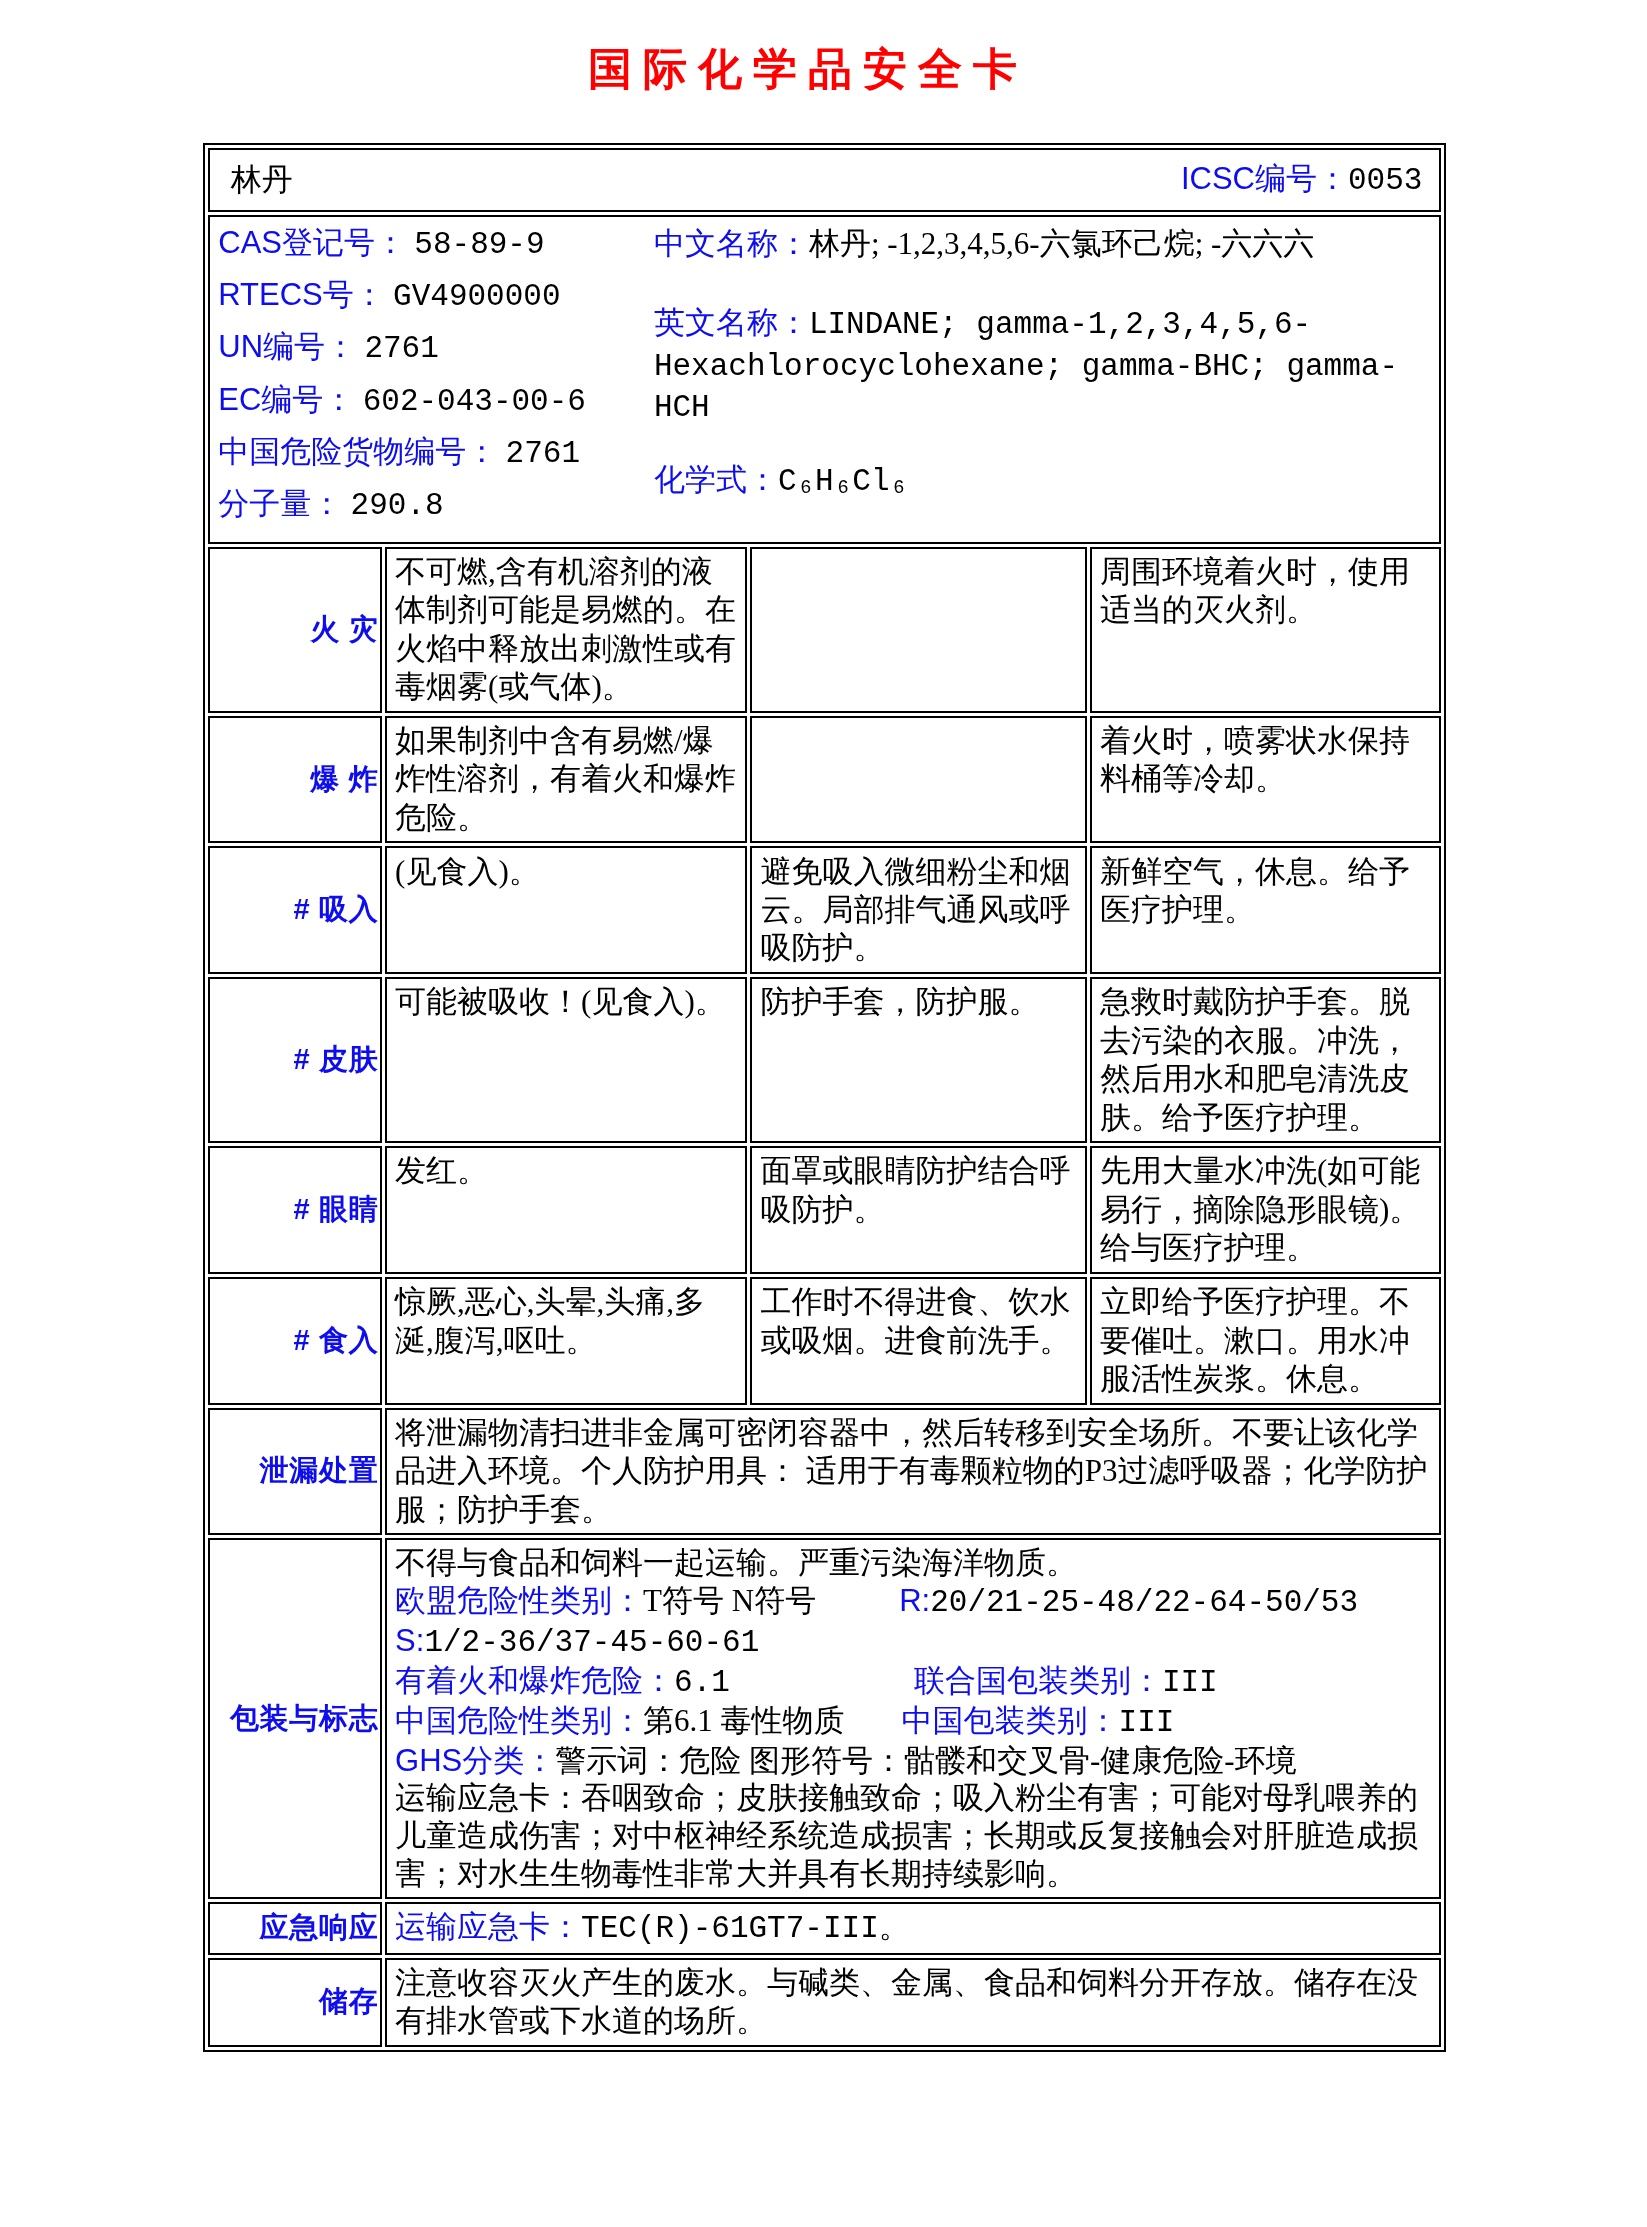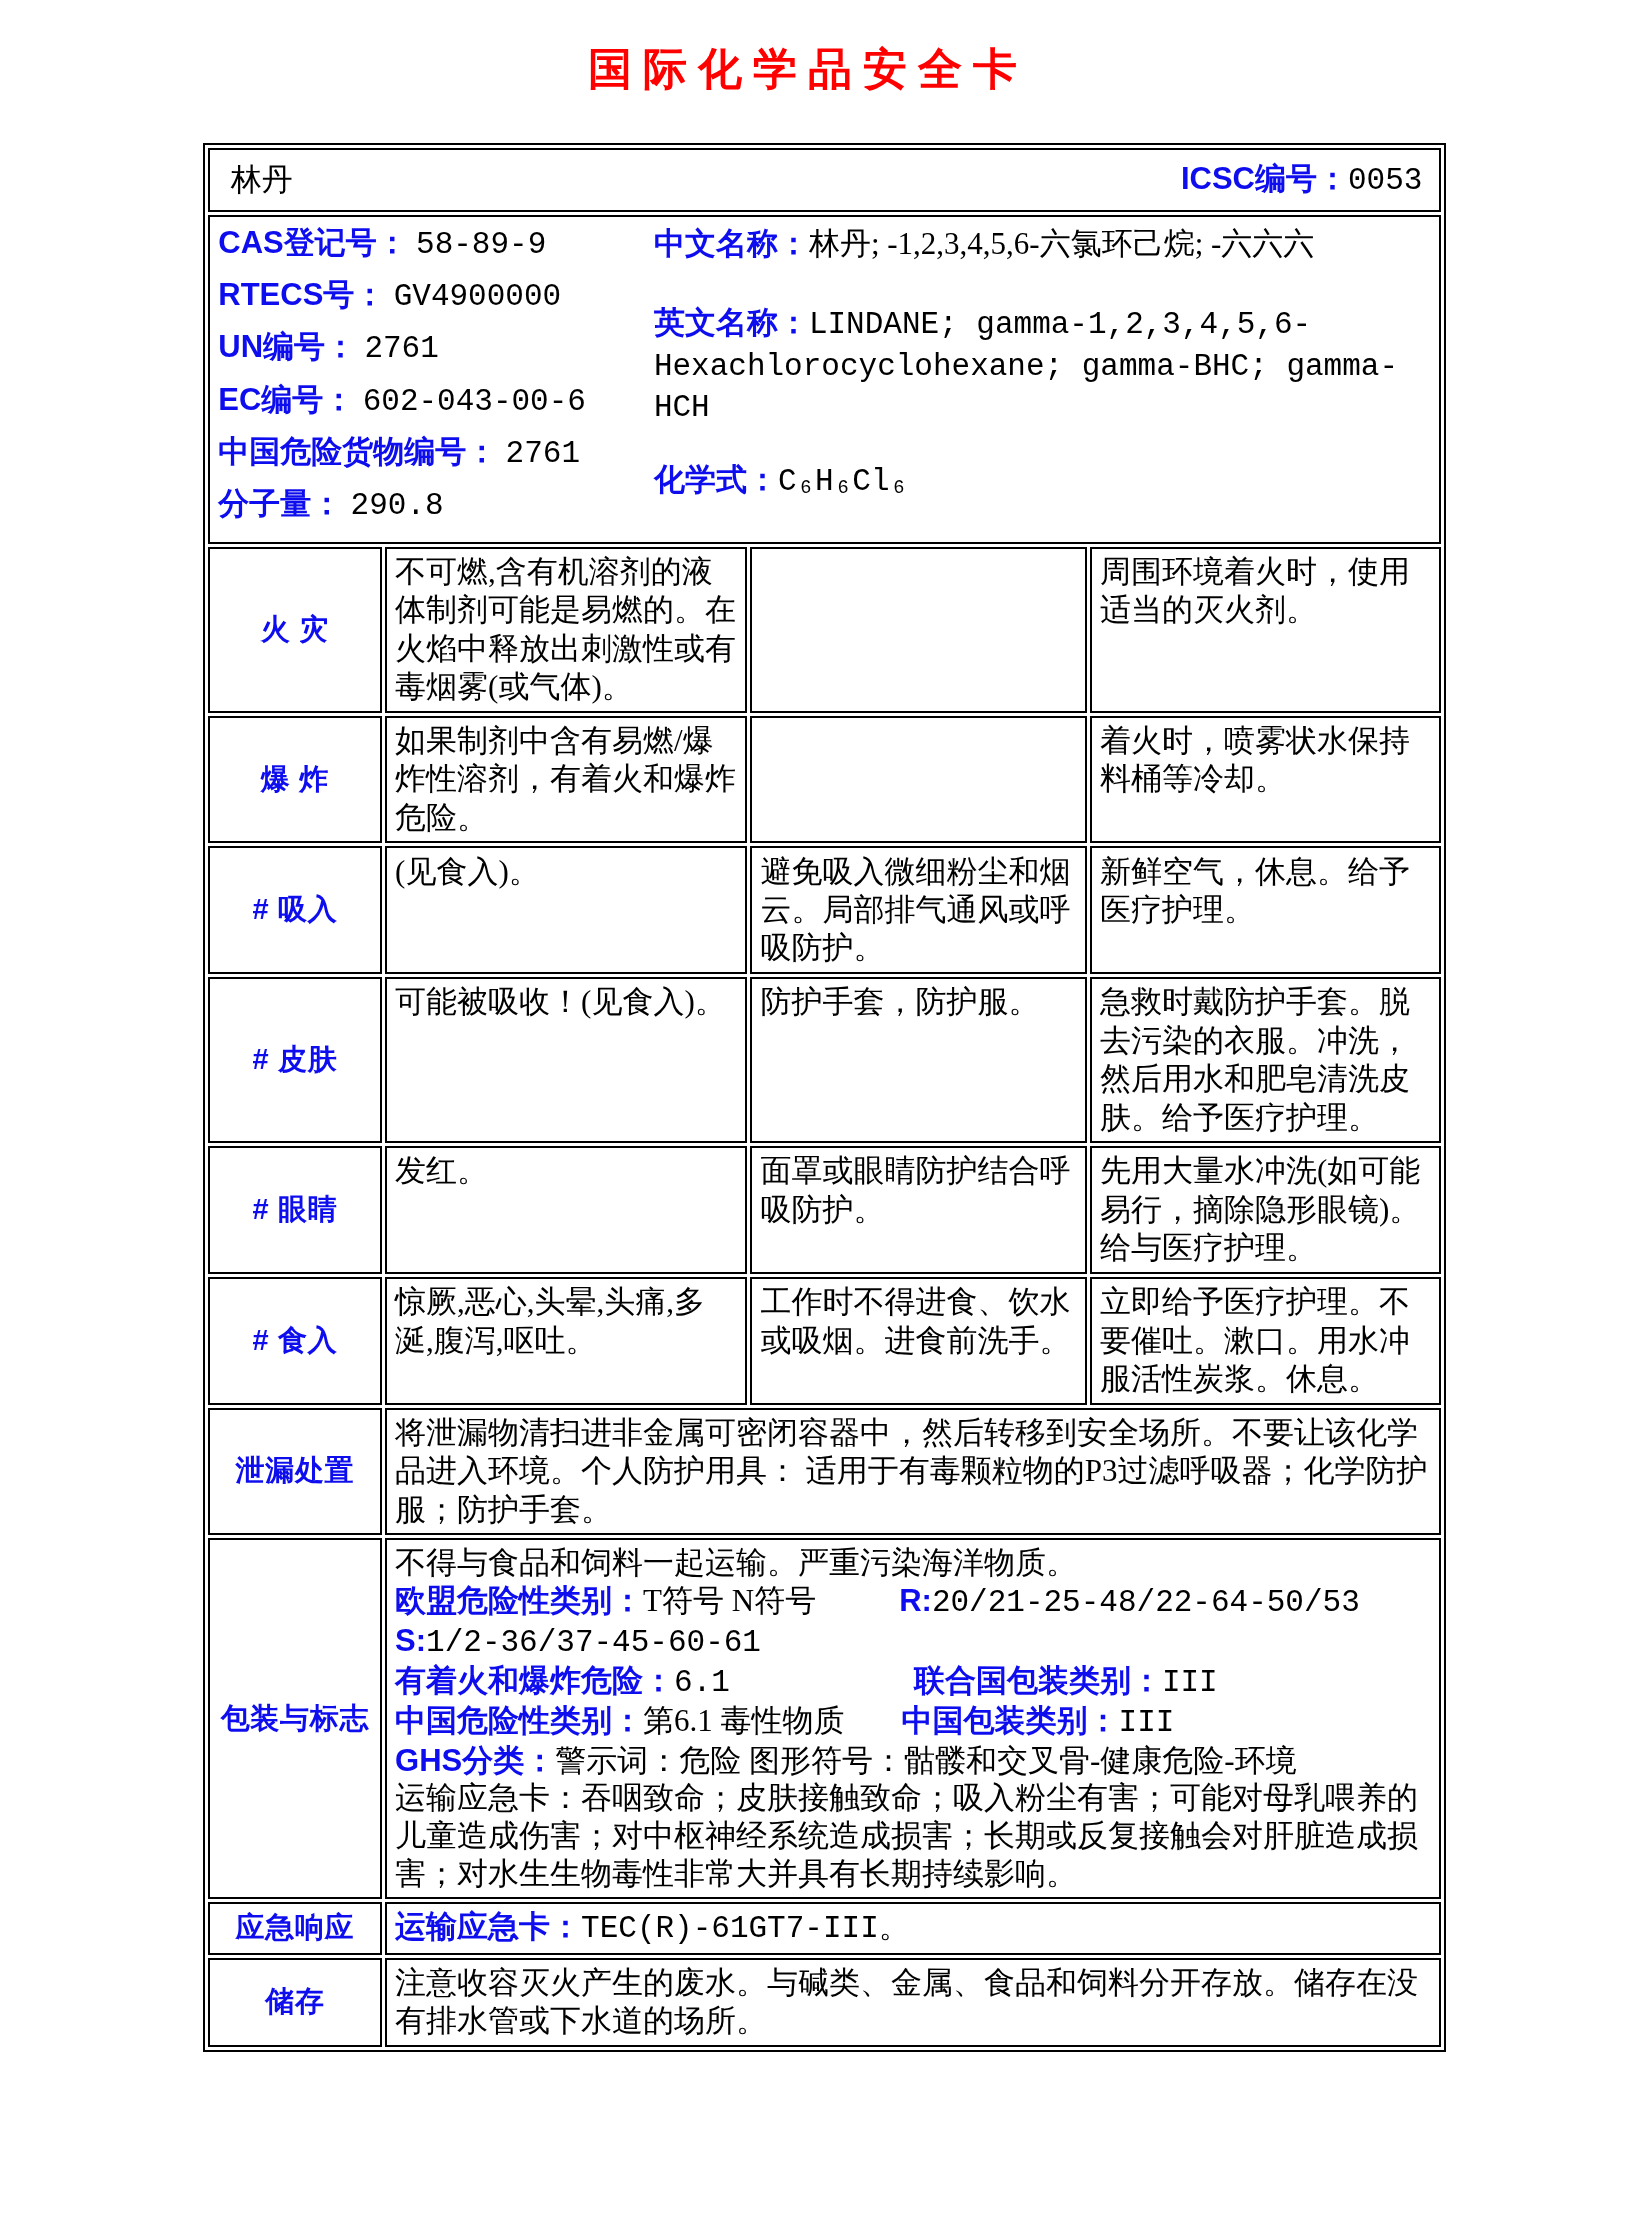--- a/index.html
+++ b/index.html
@@ -51,21 +51,21 @@
     vertical-align:top;
     color:var(--ink);
     font-size:31px;
     line-height:1.24;
     background:#ffffff;
     word-break:break-word;
   }
   .lbl{
     color:var(--blue);
     font-family:"Liberation Sans","DejaVu Sans",sans-serif;
-    font-weight:bold;
+    font-weight:normal;
   }
   .mono{
     font-family:"Liberation Mono","DejaVu Sans Mono",monospace;
   }
   
   tr.r-name td{height:64px; vertical-align:middle;}
   .name-flex{display:flex; justify-content:space-between; align-items:center; padding:0 8.3px 0 12.5px;}
   
   tr.r-info td{height:258px;}
   .info-flex{display:flex; padding-top:2.8px;}
@@ -84,21 +84,21 @@
     color:var(--blue);
     font-family:"Liberation Sans","DejaVu Sans",sans-serif;
     font-weight:bold;
     font-size:32px;
     line-height:1.4;
     padding:4.2px 12.5px;
   }
   
   td.rowlbl{
     vertical-align:middle;
-    text-align:center;
+    text-align:right;
     color:var(--blue);
     font-family:"Liberation Sans","DejaVu Sans",sans-serif;
     font-weight:bold;
     font-size:29px;
     padding:2.8px 1.4px;
     letter-spacing:0.7px;
   }
   tr.r-fire  td{height:147px;}
   tr.r-expl  td{height:119px;}
   tr.r-cont  td{height:71px;}

